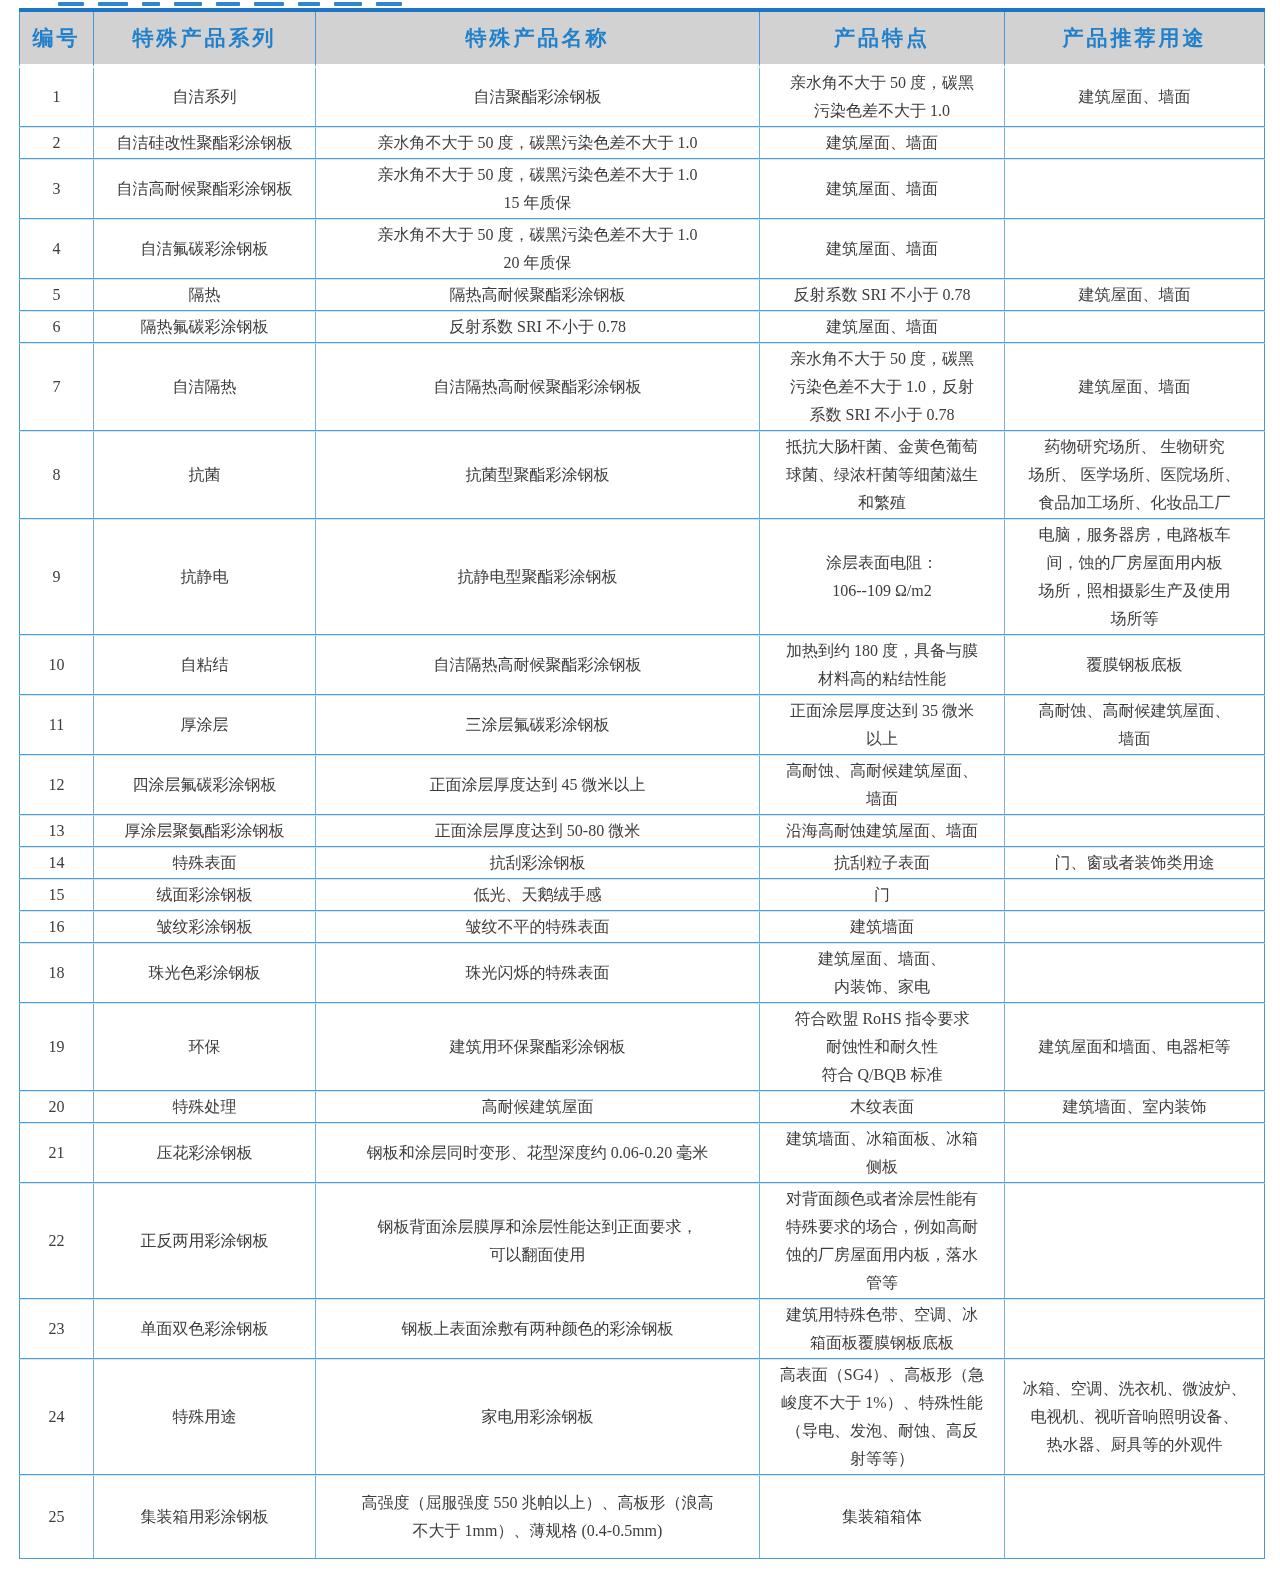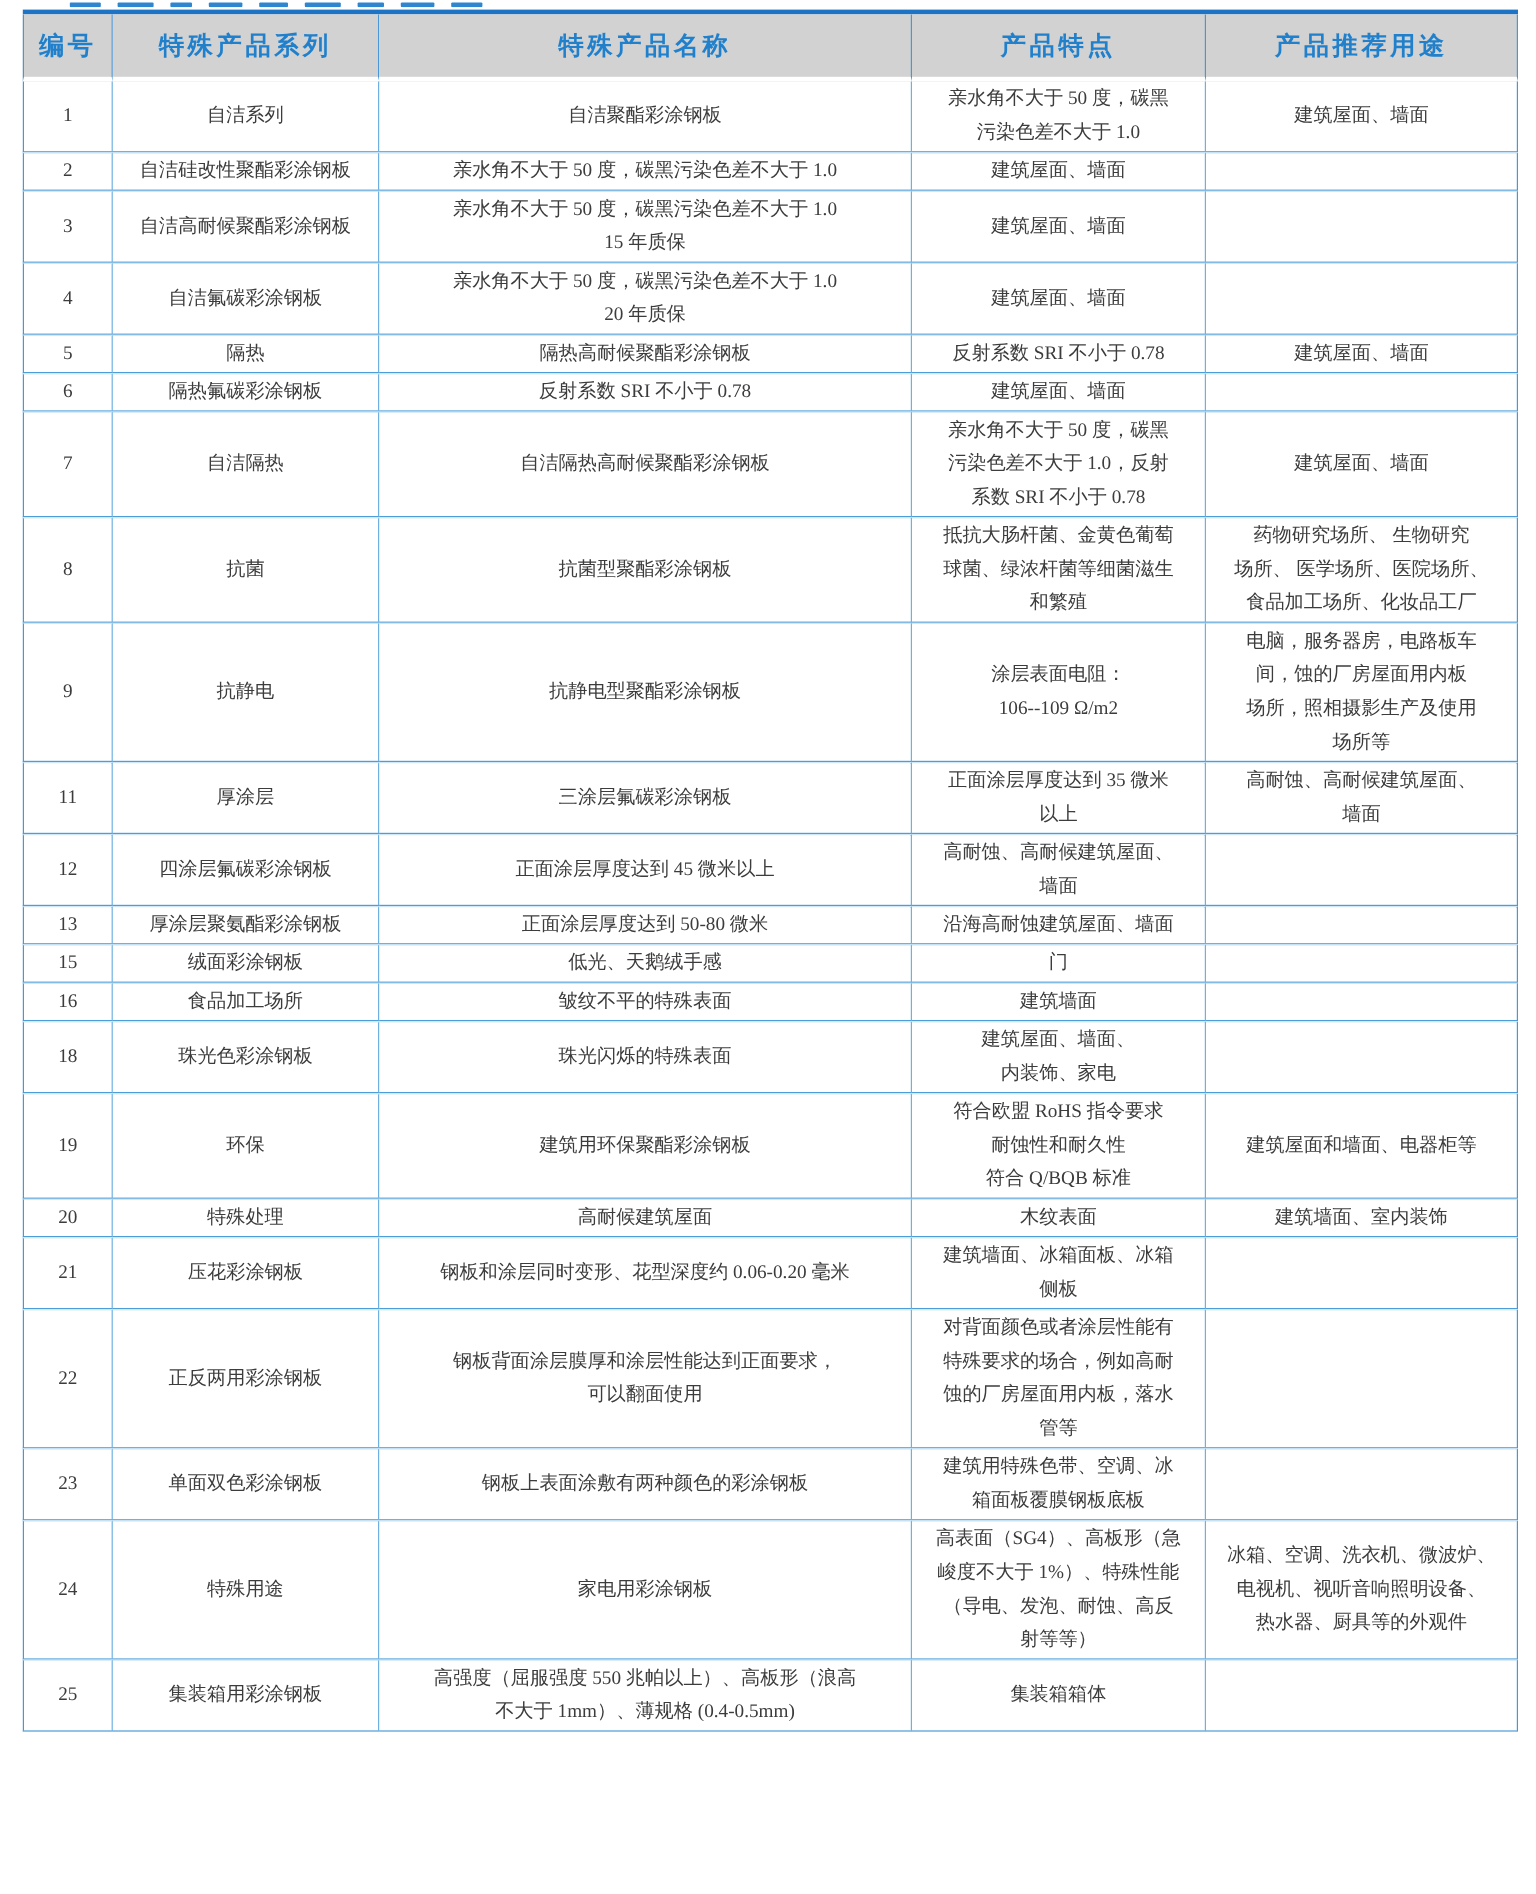--- a/index.html
+++ b/index.html
@@ -193,20 +193,28 @@
             <td>抗静电</td>
             <td>抗静电型聚酯彩涂钢板</td>
             <td>涂层表面电阻：
 106--109 Ω/m2</td>
             <td>电脑，服务器房，电路板车
 间，蚀的厂房屋面用内板
 场所，照相摄影生产及使用
 场所等</td>
           </tr>
           <tr>
+            <td>10</td>
+            <td>自粘结</td>
+            <td>自洁隔热高耐候聚酯彩涂钢板</td>
+            <td>加热到约 180 度，具备与膜
+材料高的粘结性能</td>
+            <td>覆膜钢板底板</td>
+          </tr>
+          <tr>
             <td>11</td>
             <td>厚涂层</td>
             <td>三涂层氟碳彩涂钢板</td>
             <td>正面涂层厚度达到 35 微米
 以上</td>
             <td>高耐蚀、高耐候建筑屋面、
 墙面</td>
           </tr>
           <tr>
             <td>12</td>
@@ -217,29 +225,36 @@
             <td></td>
           </tr>
           <tr>
             <td>13</td>
             <td>厚涂层聚氨酯彩涂钢板</td>
             <td>正面涂层厚度达到 50-80 微米</td>
             <td>沿海高耐蚀建筑屋面、墙面</td>
             <td></td>
           </tr>
           <tr>
+            <td>14</td>
+            <td>特殊表面</td>
+            <td>抗刮彩涂钢板</td>
+            <td>抗刮粒子表面</td>
+            <td>门、窗或者装饰类用途</td>
+          </tr>
+          <tr>
             <td>15</td>
             <td>绒面彩涂钢板</td>
             <td>低光、天鹅绒手感</td>
             <td>门</td>
             <td></td>
           </tr>
           <tr>
             <td>16</td>
-            <td>食品加工场所</td>
+            <td>皱纹彩涂钢板</td>
             <td>皱纹不平的特殊表面</td>
             <td>建筑墙面</td>
             <td></td>
           </tr>
           <tr>
             <td>18</td>
             <td>珠光色彩涂钢板</td>
             <td>珠光闪烁的特殊表面</td>
             <td>建筑屋面、墙面、
 内装饰、家电</td>

